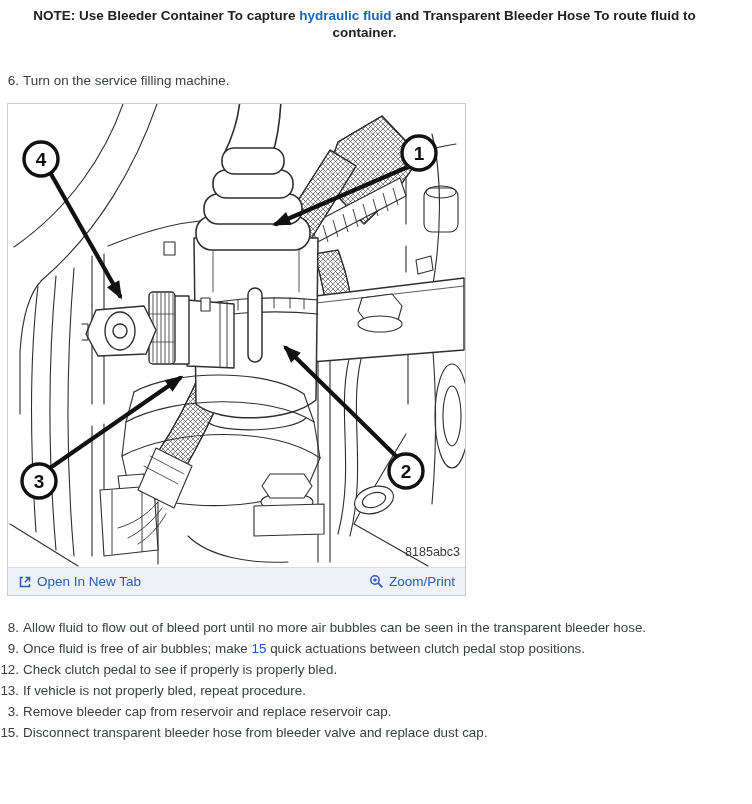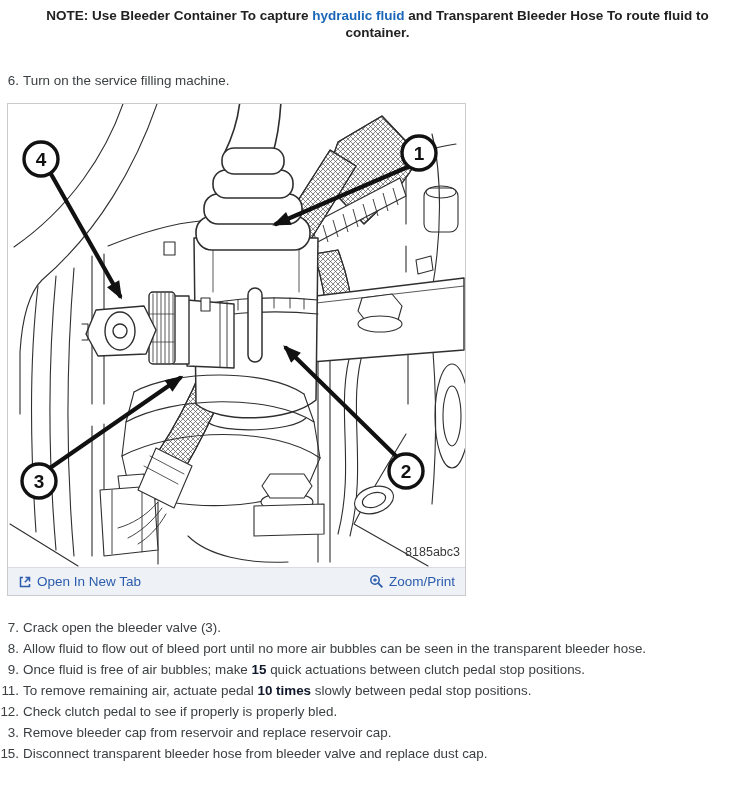--- a/index.html
+++ b/index.html
@@ -2,26 +2,26 @@
 <html><head>
 <meta charset="utf-8">
 <style>
   html,body{margin:0;padding:0;}
   body{
     width:752px;height:804px;background:#ffffff;position:relative;overflow:hidden;
     font-family:"Liberation Sans",sans-serif;color:#3c4043;
   }
   .note{
     position:absolute;top:7px;left:0;width:729px;text-align:center;
-    font-size:13.5px;font-weight:bold;color:#212121;line-height:17px;padding-left:13px;
+    font-size:13.5px;font-weight:bold;color:#212121;line-height:17px;
   }
   .note a{color:#1a66b8;text-decoration:none;font-weight:bold;}
   .step{font-size:13.4px;color:#3c4043;line-height:21px;white-space:nowrap;}
   .step .num{display:inline-block;width:19px;text-align:right;margin-right:4px;}
-  .step b{font-weight:bold;color:#0f172a;}
+  .step b{font-weight:normal;color:#1d4ed8;}
   #step6{position:absolute;top:46px;left:0;margin-top:24px;}
   #steps-after{position:absolute;top:617px;left:0;}
   .figure-box{
     position:absolute;left:7px;top:103px;width:457px;
     border:1px solid #cbcbcb;background:#ffffff;
   }
   .figure-canvas{width:457px;height:463px;background:#ffffff;display:block;}
   .figure-footer{
     height:27px;background:#eef1f5;border-top:1px solid #d9dce1;
     display:flex;align-items:center;justify-content:space-between;padding:0 10px;
@@ -196,20 +196,19 @@
         <circle cx="6" cy="6" r="4.2" fill="none" stroke="#2b5cad" stroke-width="1.5"></circle>
         <path d="M6 4.2 V7.8 M4.2 6 H7.8" stroke="#2b5cad" stroke-width="1.3"></path>
         <path d="M9.2 9.2 L13.4 13.4" stroke="#2b5cad" stroke-width="1.8"></path>
       </svg>
       <span>Zoom/Print</span>
     </a>
   </div>
 </div>
 
 <div id="steps-after">
-  <div class="step"><span class="num">7.</span><span>Crack open the bleeder valve (3).</span></div>
   <div class="step"><span class="num">8.</span><span>Allow fluid to flow out of bleed port until no more air bubbles can be seen in the transparent bleeder hose.</span></div>
   <div class="step"><span class="num">9.</span><span><span>Once fluid is free of air bubbles; make </span><b>15</b><span> quick actuations between clutch pedal stop positions.</span></span></div>
-  <div class="step"><span class="num">11.</span><span><span>To remove remaining air, actuate pedal </span><b>10 times</b><span> slowly between pedal stop positions.</span></span></div>
   <div class="step"><span class="num">12.</span><span>Check clutch pedal to see if properly is properly bled.</span></div>
+  <div class="step"><span class="num">13.</span><span>If vehicle is not properly bled, repeat procedure.</span></div>
   <div class="step"><span class="num">3.</span><span>Remove bleeder cap from reservoir and replace reservoir cap.</span></div>
   <div class="step"><span class="num">15.</span><span>Disconnect transparent bleeder hose from bleeder valve and replace dust cap.</span></div>
 </div>
 
 </body></html>

